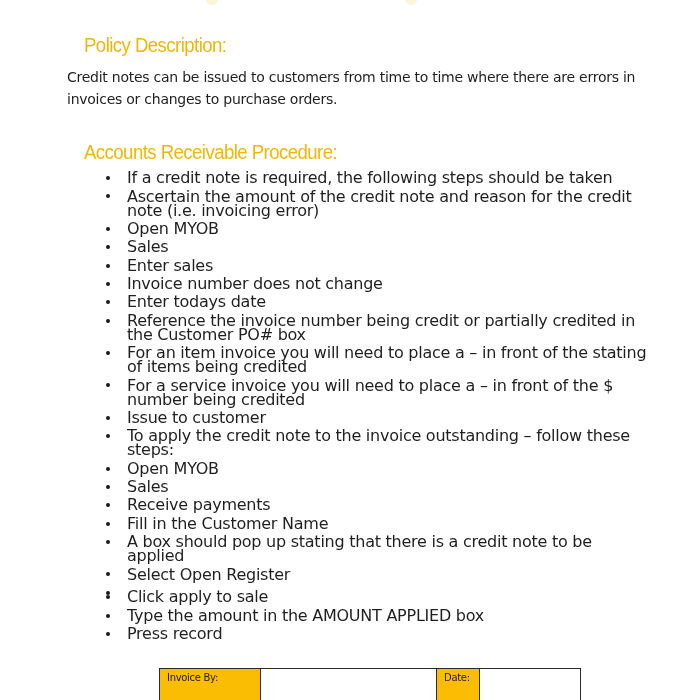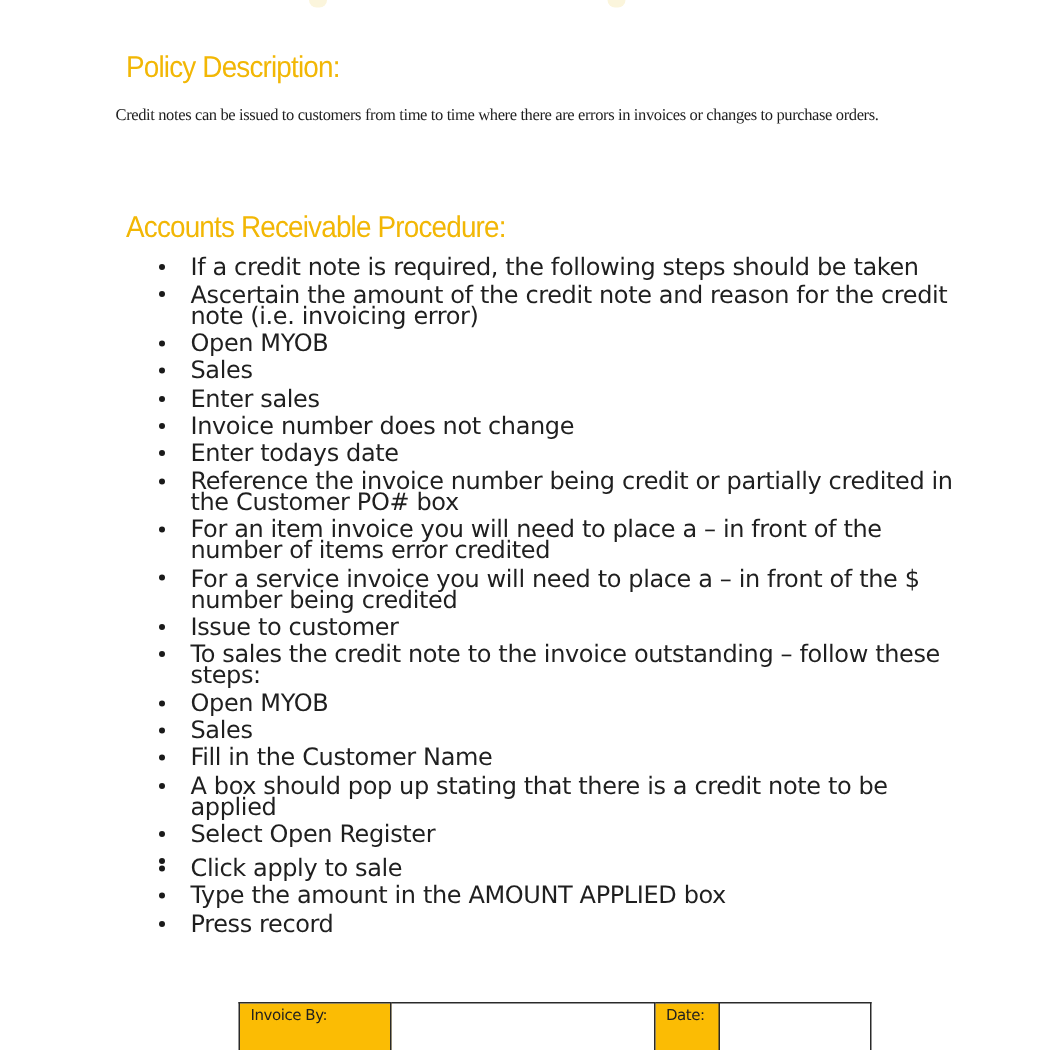--- a/index.html
+++ b/index.html
@@ -38,29 +38,28 @@
       color: #f2b705;
       letter-spacing: -0.6px;
       transform: scaleX(0.93);
       transform-origin: left top;
       white-space: nowrap;
     }
     #h1 { top: 34px; }
     #h2 { top: 141px; }
     .para {
       position: absolute;
-      left: 77px;
+      left: 67px;
       top: 66px;
       width: 580px;
       margin: 0;
-      font-size: 11px;
+      font-size: 14px;
       line-height: 22px;
       letter-spacing: -0.25px;
       color: #1f1f1f;
-      font-family: Liberation Serif, serif;
     }
     .steps {
       position: absolute;
       left: 0;
       top: 169px;
       width: 700px;
       margin: 0;
       padding: 0;
       list-style: none;
     }
@@ -128,26 +127,27 @@
 
   <ul class="steps" id="steps">
       <li class="step"><span class="bullet"></span><span>If a credit note is required, the following steps should be taken</span></li>
       <li class="step"><span class="bullet"></span><span>Ascertain the amount of the credit note and reason for the credit note (i.e. invoicing error)</span></li>
       <li class="step"><span class="bullet"></span><span>Open MYOB</span></li>
       <li class="step"><span class="bullet"></span><span>Sales</span></li>
       <li class="step"><span class="bullet"></span><span>Enter sales</span></li>
       <li class="step"><span class="bullet"></span><span>Invoice number does not change</span></li>
       <li class="step"><span class="bullet"></span><span>Enter todays date</span></li>
       <li class="step"><span class="bullet"></span><span>Reference the invoice number being credit or partially credited in the Customer PO# box</span></li>
-      <li class="step"><span class="bullet"></span><span>For an item invoice you will need to place a – in front of the number of items error credited</span></li>
+      <li class="step"><span class="bullet"></span><span>For an item invoice you will need to place a – in front of the stating of items being credited</span></li>
       <li class="step"><span class="bullet"></span><span>For a service invoice you will need to place a – in front of the $ number being credited</span></li>
       <li class="step"><span class="bullet"></span><span>Issue to customer</span></li>
-      <li class="step"><span class="bullet"></span><span>To sales the credit note to the invoice outstanding – follow these steps:</span></li>
+      <li class="step"><span class="bullet"></span><span>To apply the credit note to the invoice outstanding – follow these steps:</span></li>
       <li class="step"><span class="bullet"></span><span>Open MYOB</span></li>
       <li class="step"><span class="bullet"></span><span>Sales</span></li>
+      <li class="step"><span class="bullet"></span><span>Receive payments</span></li>
       <li class="step"><span class="bullet"></span><span>Fill in the Customer Name</span></li>
       <li class="step"><span class="bullet"></span><span>A box should pop up stating that there is a credit note to be applied</span></li>
       <li class="step"><span class="bullet"></span><span>Select Open Register</span></li>
       <li class="step"><span class="bullet"></span></li>
       <li class="step"><span class="bullet"></span><span>Click apply to sale</span></li>
       <li class="step"><span class="bullet"></span><span>Type the amount in the AMOUNT APPLIED box</span></li>
       <li class="step"><span class="bullet"></span><span>Press record</span></li>
     </ul>
 
   <table class="signoff">

